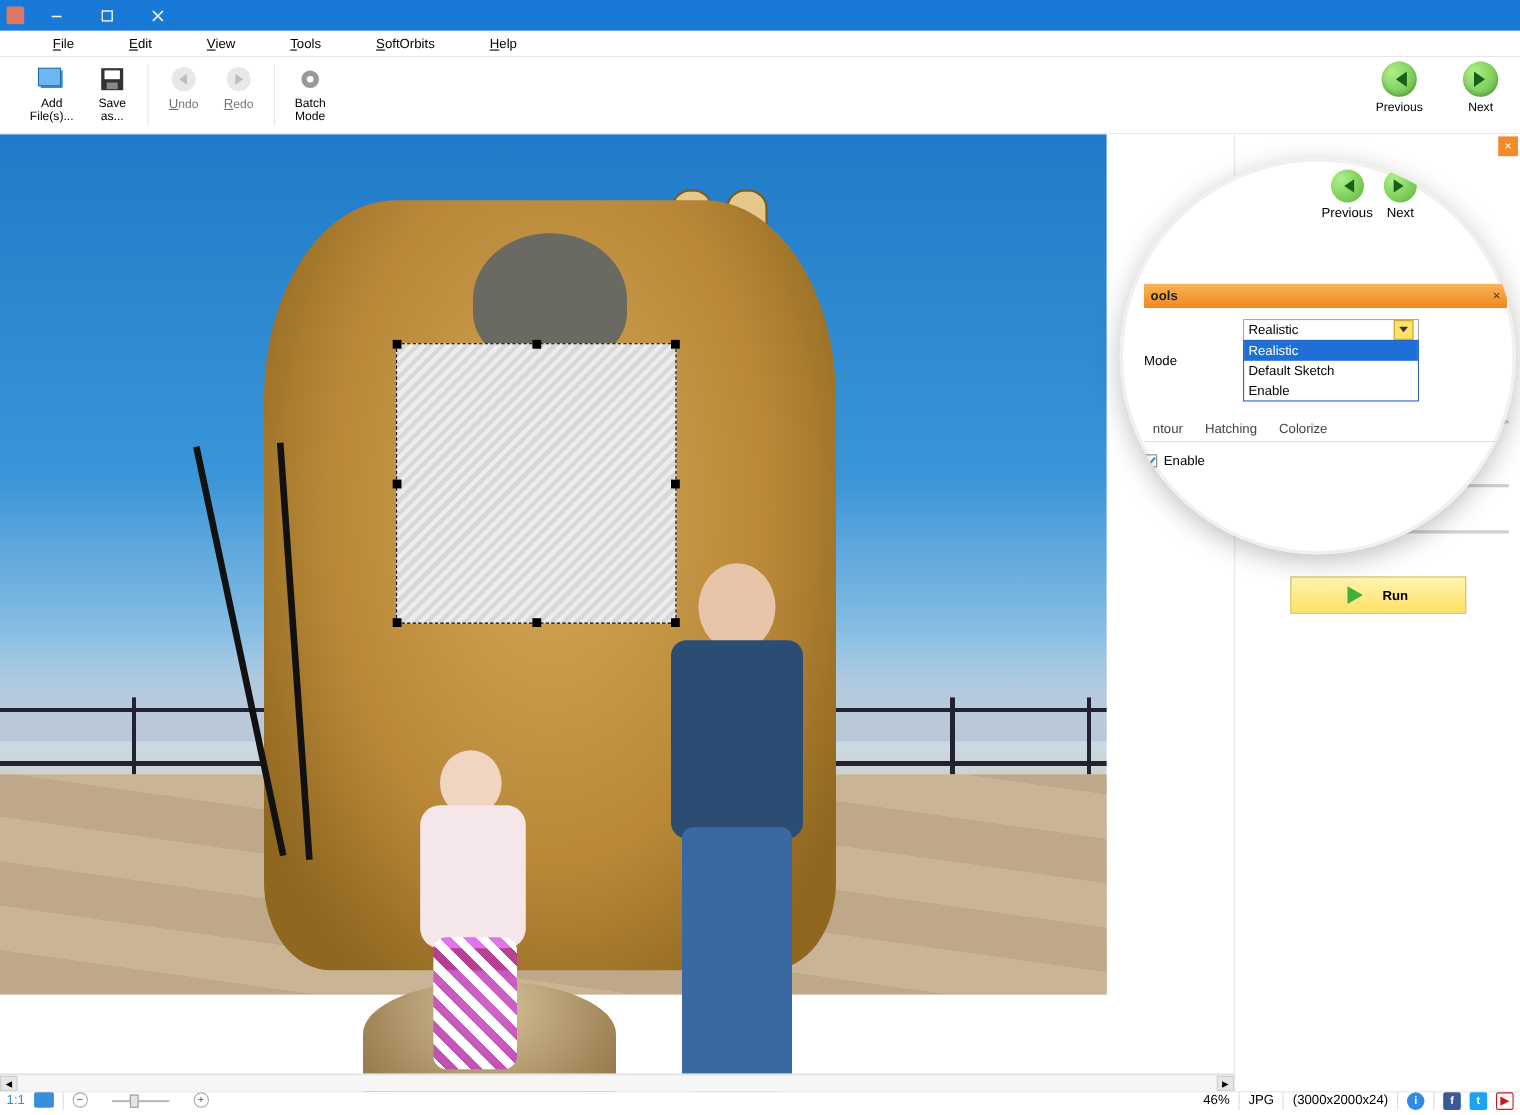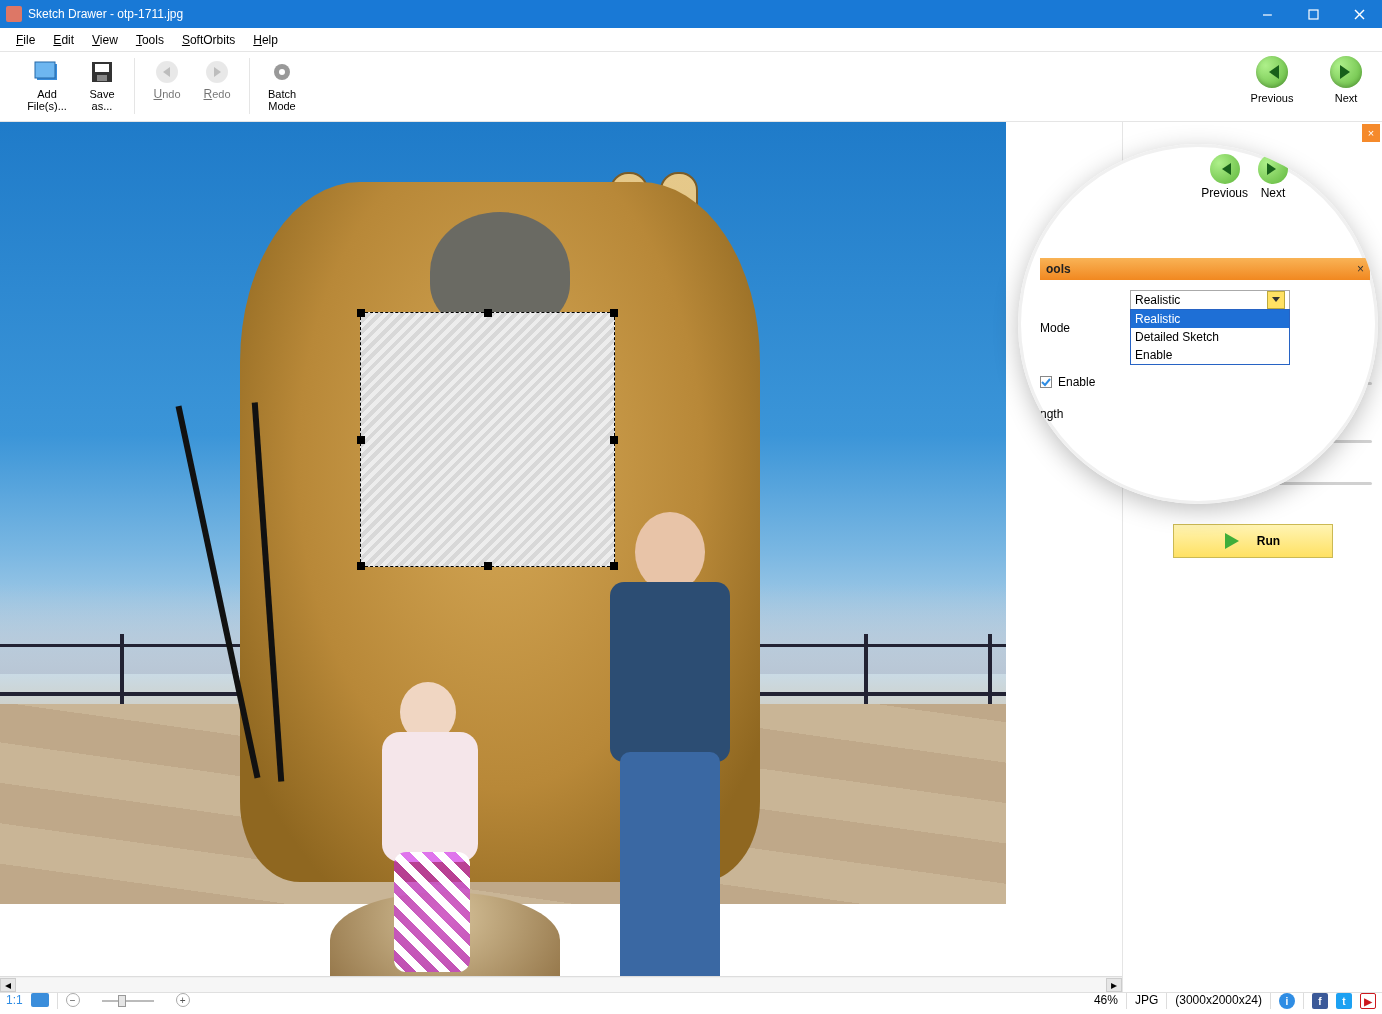--- a/index.html
+++ b/index.html
@@ -7,21 +7,21 @@
 
 
 .titlebar { height: 28px; background: #1979d6; color: #fff; display: flex; align-items: center; padding-left: 6px; }
 .titlebar .app-icon { width: 16px; height: 16px; background: #d76; border-radius: 2px; margin-right: 6px; }
 .titlebar .title { flex: 1; font-size: 12px; }
 .titlebar .win-btn { width: 46px; height: 28px; display: flex; align-items: center; justify-content: center; color: #fff; }
 .titlebar .win-btn svg { stroke: #fff; }
 
 
 .menubar { height: 24px; background: #fff; border-bottom: 1px solid #e5e5e5; display: flex; align-items: center; padding-left: 8px; gap: 2px; }
-.menubar .menu-item { padding: 2px 8px; cursor: default; }
+.menubar .menu-item { padding: 2px 8px; cursor: default; margin-left: 32px; }
 .menubar .menu-item u { text-decoration: underline; }
 
 
 .toolbar { height: 70px; background: #fff; border-bottom: 1px solid #e5e5e5; display: flex; align-items: flex-start; padding: 4px 20px; gap: 6px; position: relative; }
 .toolbar .sep { width: 1px; height: 56px; background: #e5e5e5; margin: 2px 4px; }
 .tb-btn { display: flex; flex-direction: column; align-items: center; justify-content: flex-start; width: 44px; padding: 2px; text-align: center; cursor: default; }
 .tb-btn .ico { width: 28px; height: 28px; display: flex; align-items: center; justify-content: center; }
 .tb-btn .lbl { font-size: 11px; line-height: 12px; margin-top: 2px; }
 .tb-btn.disabled { opacity: 0.55; }
 .tb-btn.wide { width: 54px; }
@@ -120,21 +120,20 @@
 .statusbar .zbtn{width:14px;height:14px;border:1px solid #aaa;border-radius:50%;display:flex;align-items:center;justify-content:center;font-size:10px;color:#555;}
 .statusbar .fit-ico{width:18px;height:14px;background:#3a8ddb;border-radius:2px;}
 .social{width:16px;height:16px;display:flex;align-items:center;justify-content:center;border-radius:2px;font-size:10px;font-weight:bold;color:#fff;}
 .info-ico{background:#2f8de4;border-radius:50%;}
 </style>
 </head>
 <body>
 
 <div class="titlebar">
   <div class="app-icon"></div>
-  <div class="title">Sketch Drawer - otp-1711.jpg</div>
   <div class="win-btn">
       <svg width="11" height="11">
         <line x1="1" y1="6" x2="10" y2="6" stroke-width="1.2"></line>
       </svg>
     </div>
   <div class="win-btn">
       <svg width="11" height="11">
         <rect x="1" y="1" width="9" height="9" fill="none" stroke-width="1.2"></rect>
       </svg>
     </div>
@@ -310,24 +309,29 @@
       </div>
       <div class="mag-row">
         <span style="width:80px">Mode</span>
         <div class="mag-dropdown">
           <div class="mag-dd-btn">
             <span>Realistic</span>
             <div class="mag-dd-arrow"></div>
           </div>
           <div class="mag-dd-list">
             <div class="opt sel">Realistic</div>
-            <div class="opt">Detailed Sketch</div>
+            <div class="opt">Default Sketch</div>
             <div class="opt">Enable</div>
           </div>
         </div>
+      </div>
+      <div class="mag-tabs">
+        <div class="tab">ntour</div>
+        <div class="tab">Hatching</div>
+        <div class="tab">Colorize</div>
       </div>
       <div class="mag-check">
         <div class="box">
             <svg width="10" height="10">
               <path d="M1 5 L4 8 L9 2" stroke="#2f8de4" stroke-width="2" fill="none"></path>
             </svg>
           </div>
         <span>Enable</span>
       </div>
       <div style="margin-top:18px;font-size:12px">ngth</div>

